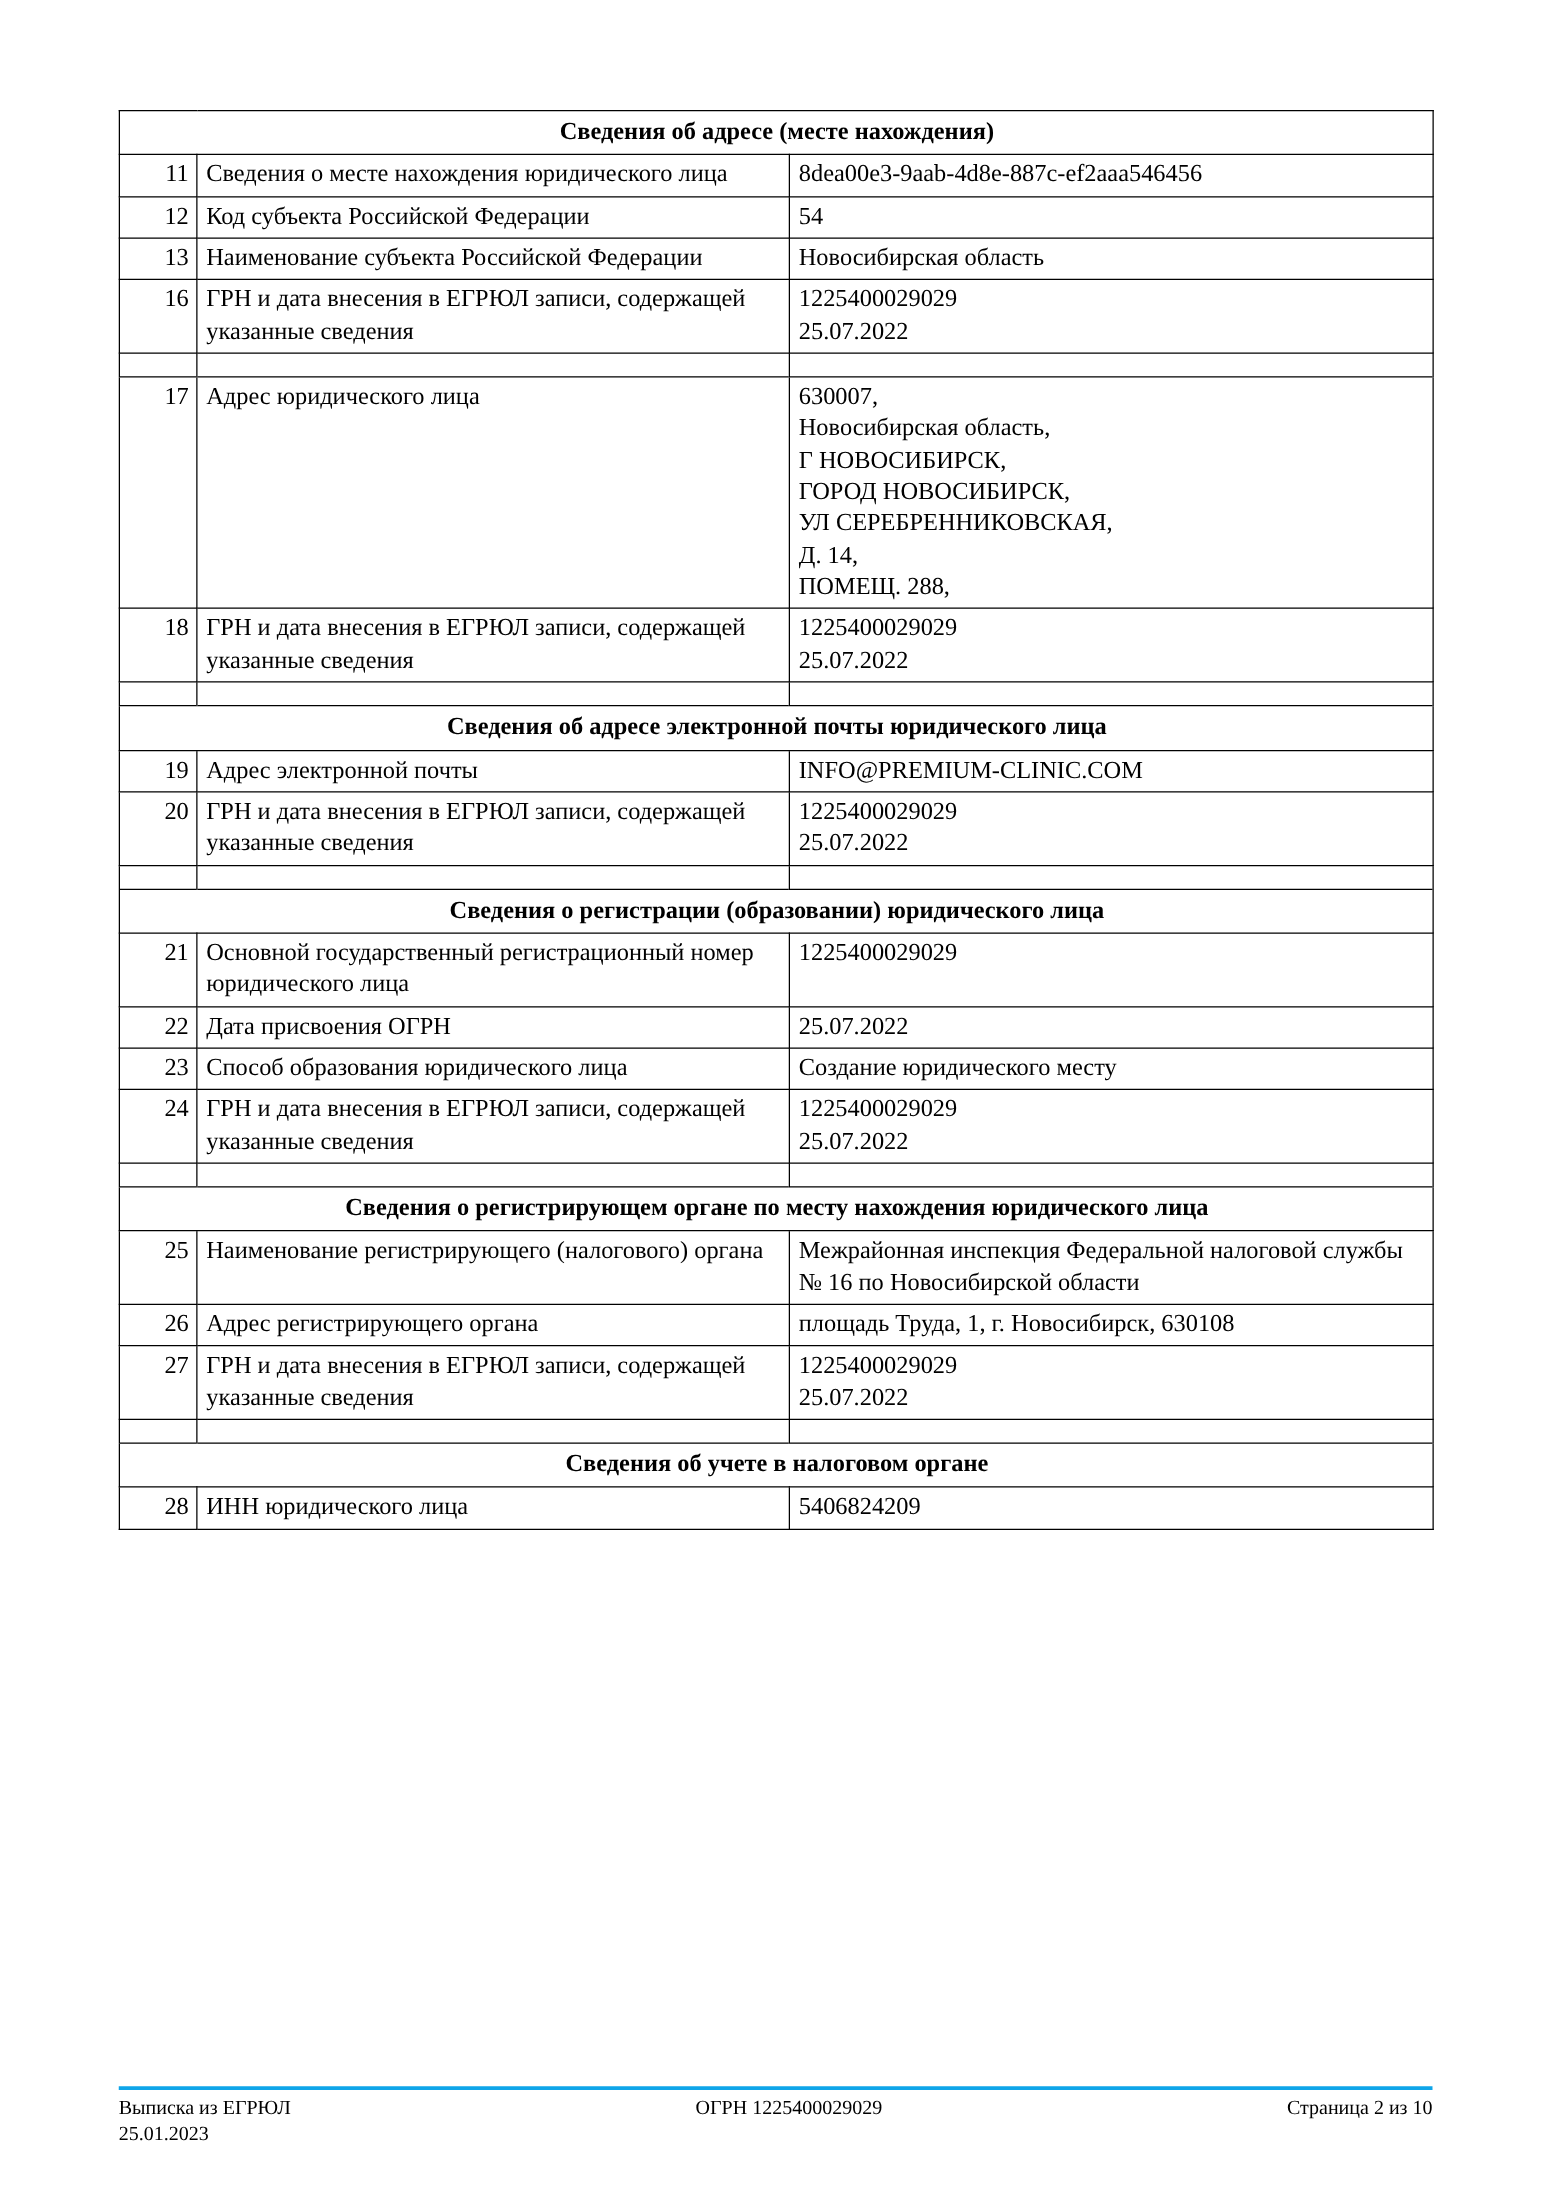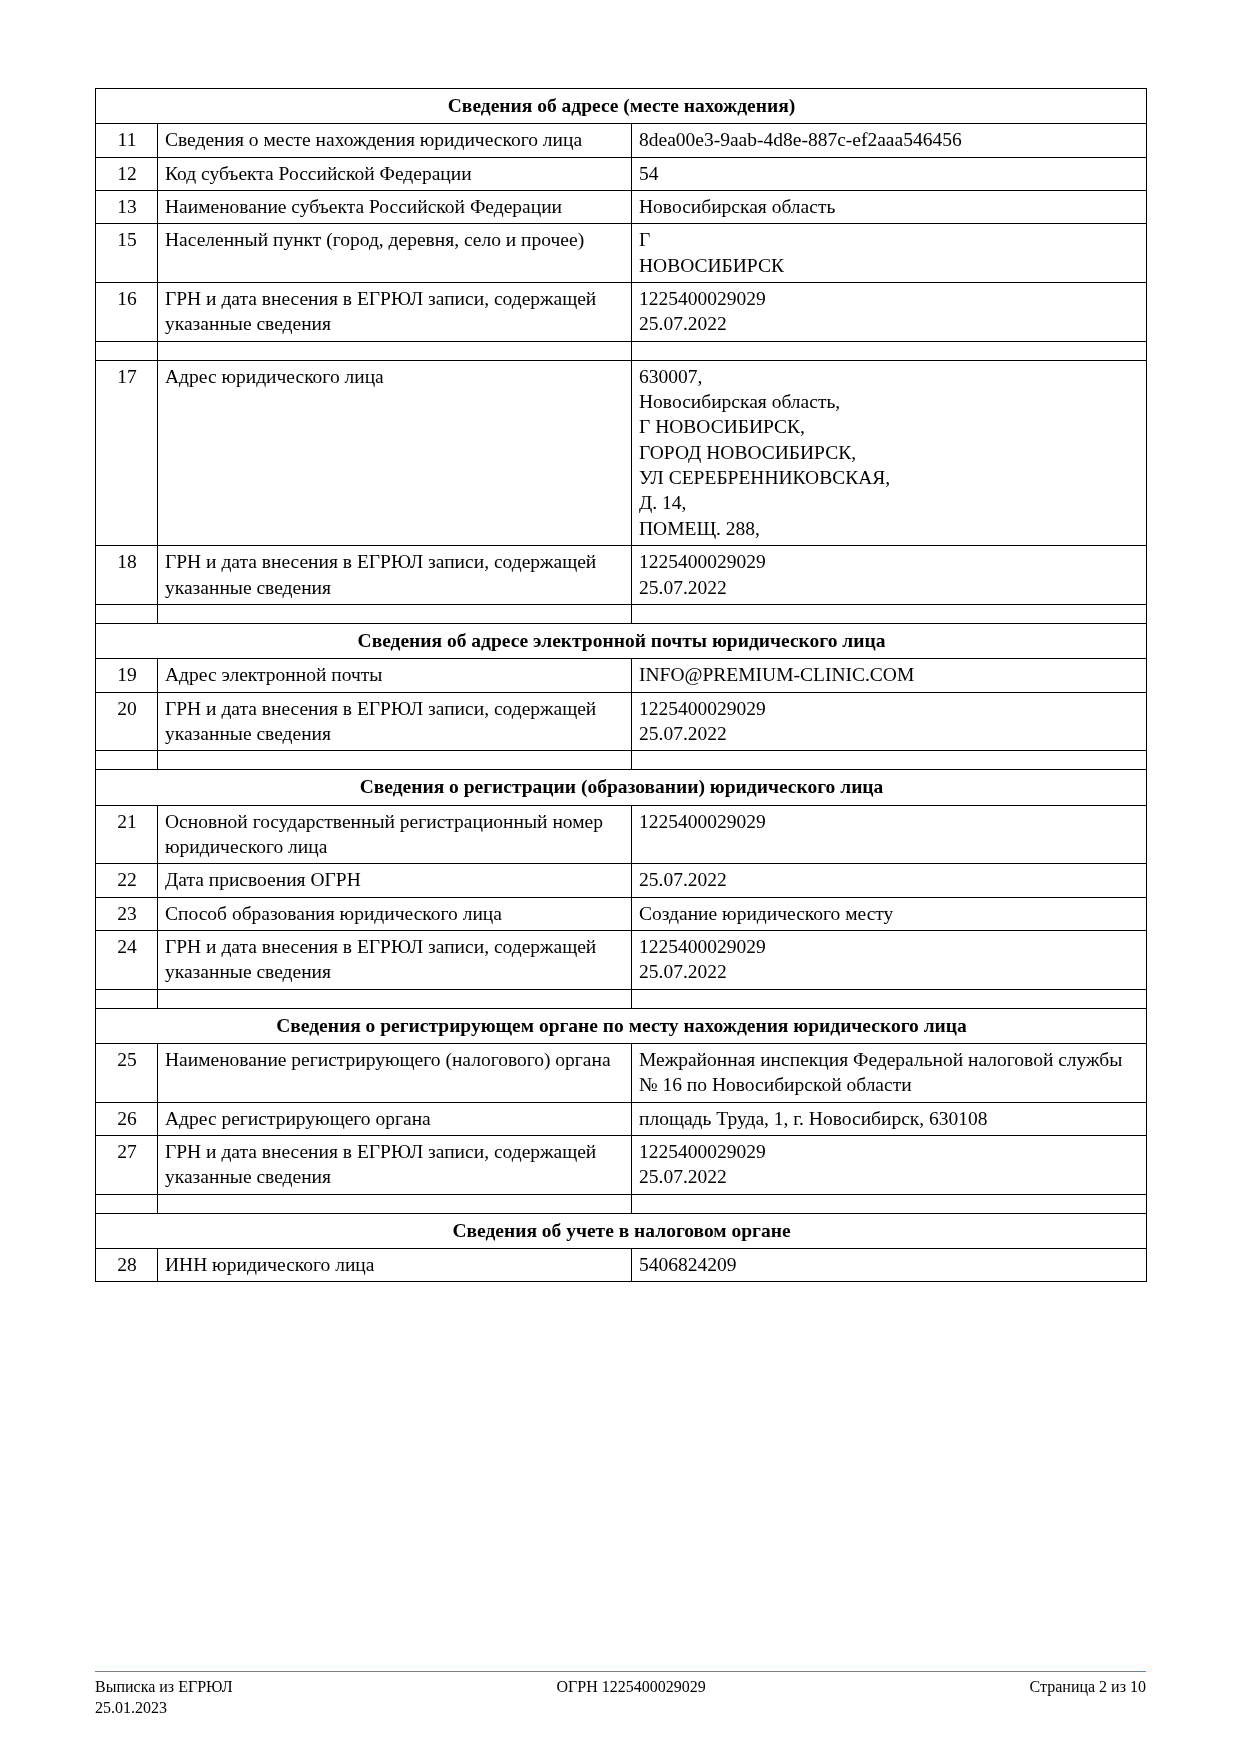--- a/index.html
+++ b/index.html
@@ -29,21 +29,21 @@
     line-height: 1.30;
     padding-left: 43px;
   }
   table.doc td {
     border: 1px solid #000000;
     padding: 3px 6px 4px 7px;
     vertical-align: top;
   }
   td.num {
     width: 62px;
-    text-align: center;
+    text-align: right;
     padding-left: 0;
     padding-right: 0;
   }
   td.label {
     width: 474px;
     margin-left: 34px;
   }
   td.value {
     width: 515px;
   }
@@ -65,21 +65,21 @@
   }
   .ml { white-space: pre-line; font-family: Liberation Serif, serif; }
   .footer {
     position: absolute;
     left: 95px;
     right: 95px;
     bottom: 36px;
     font-size: 16px;
     line-height: 1.28;
     font-family: "Liberation Serif", serif;
-    border-top: 1px solid #0ea5e9;
+    border-top: 3px solid #0ea5e9;
     padding-top: 5px;
   }
   .footer-row {
     display: flex;
     justify-content: space-between;
     align-items: flex-start;
   }
   .footer-left { text-align: left; white-space: pre-line; }
   .footer-center { text-align: center; flex: 1; }
   .footer-right { text-align: right; }
@@ -107,26 +107,20 @@
       </tr>
       <tr>
         <td class="num">12</td>
         <td class="label">Код субъекта Российской Федерации</td>
         <td class="value ml">54</td>
       </tr>
       <tr>
         <td class="num">13</td>
         <td class="label">Наименование субъекта Российской Федерации</td>
         <td class="value ml">Новосибирская область</td>
-      </tr>
-      <tr>
-        <td class="num">15</td>
-        <td class="label">Населенный пункт (город, деревня, село и прочее)</td>
-        <td class="value ml">Г
-НОВОСИБИРСК</td>
       </tr>
       <tr>
         <td class="num">16</td>
         <td class="label">ГРН и дата внесения в ЕГРЮЛ записи, содержащей указанные сведения</td>
         <td class="value ml">1225400029029
 25.07.2022</td>
       </tr>
 
       <tr class="spacer">
         <td class="gapcell"></td>

